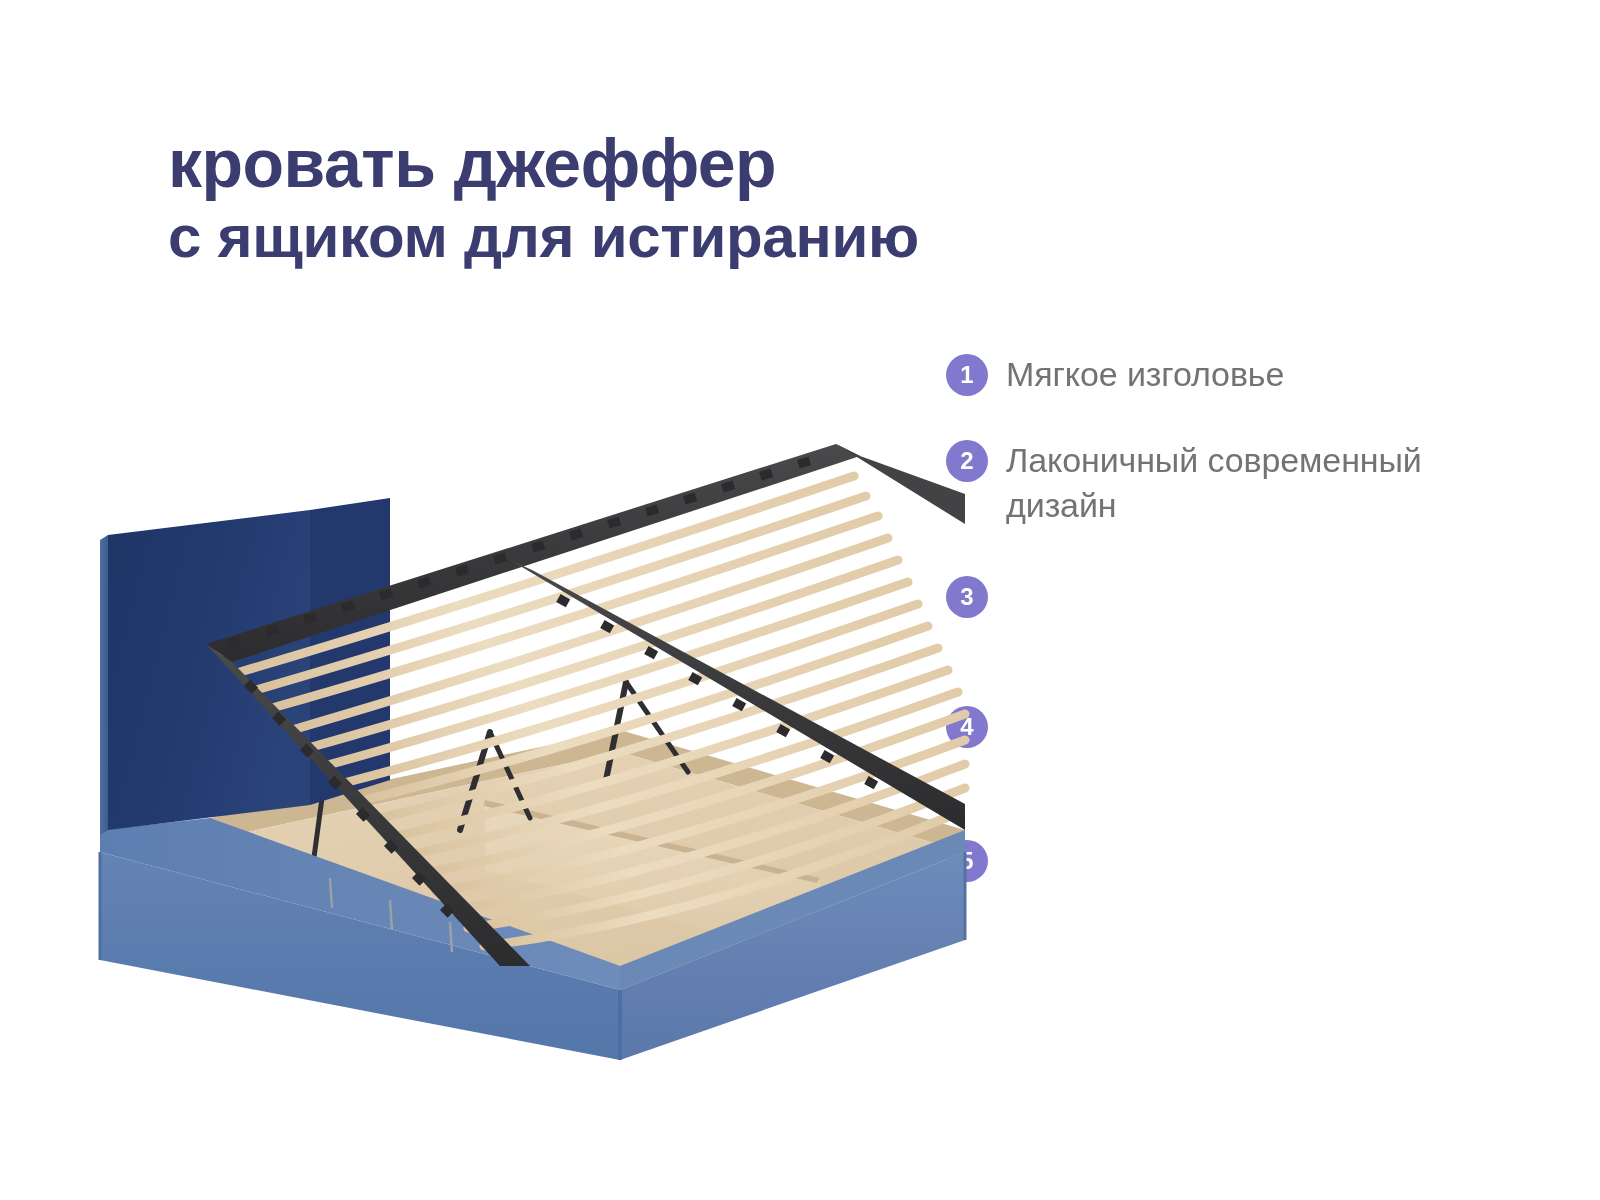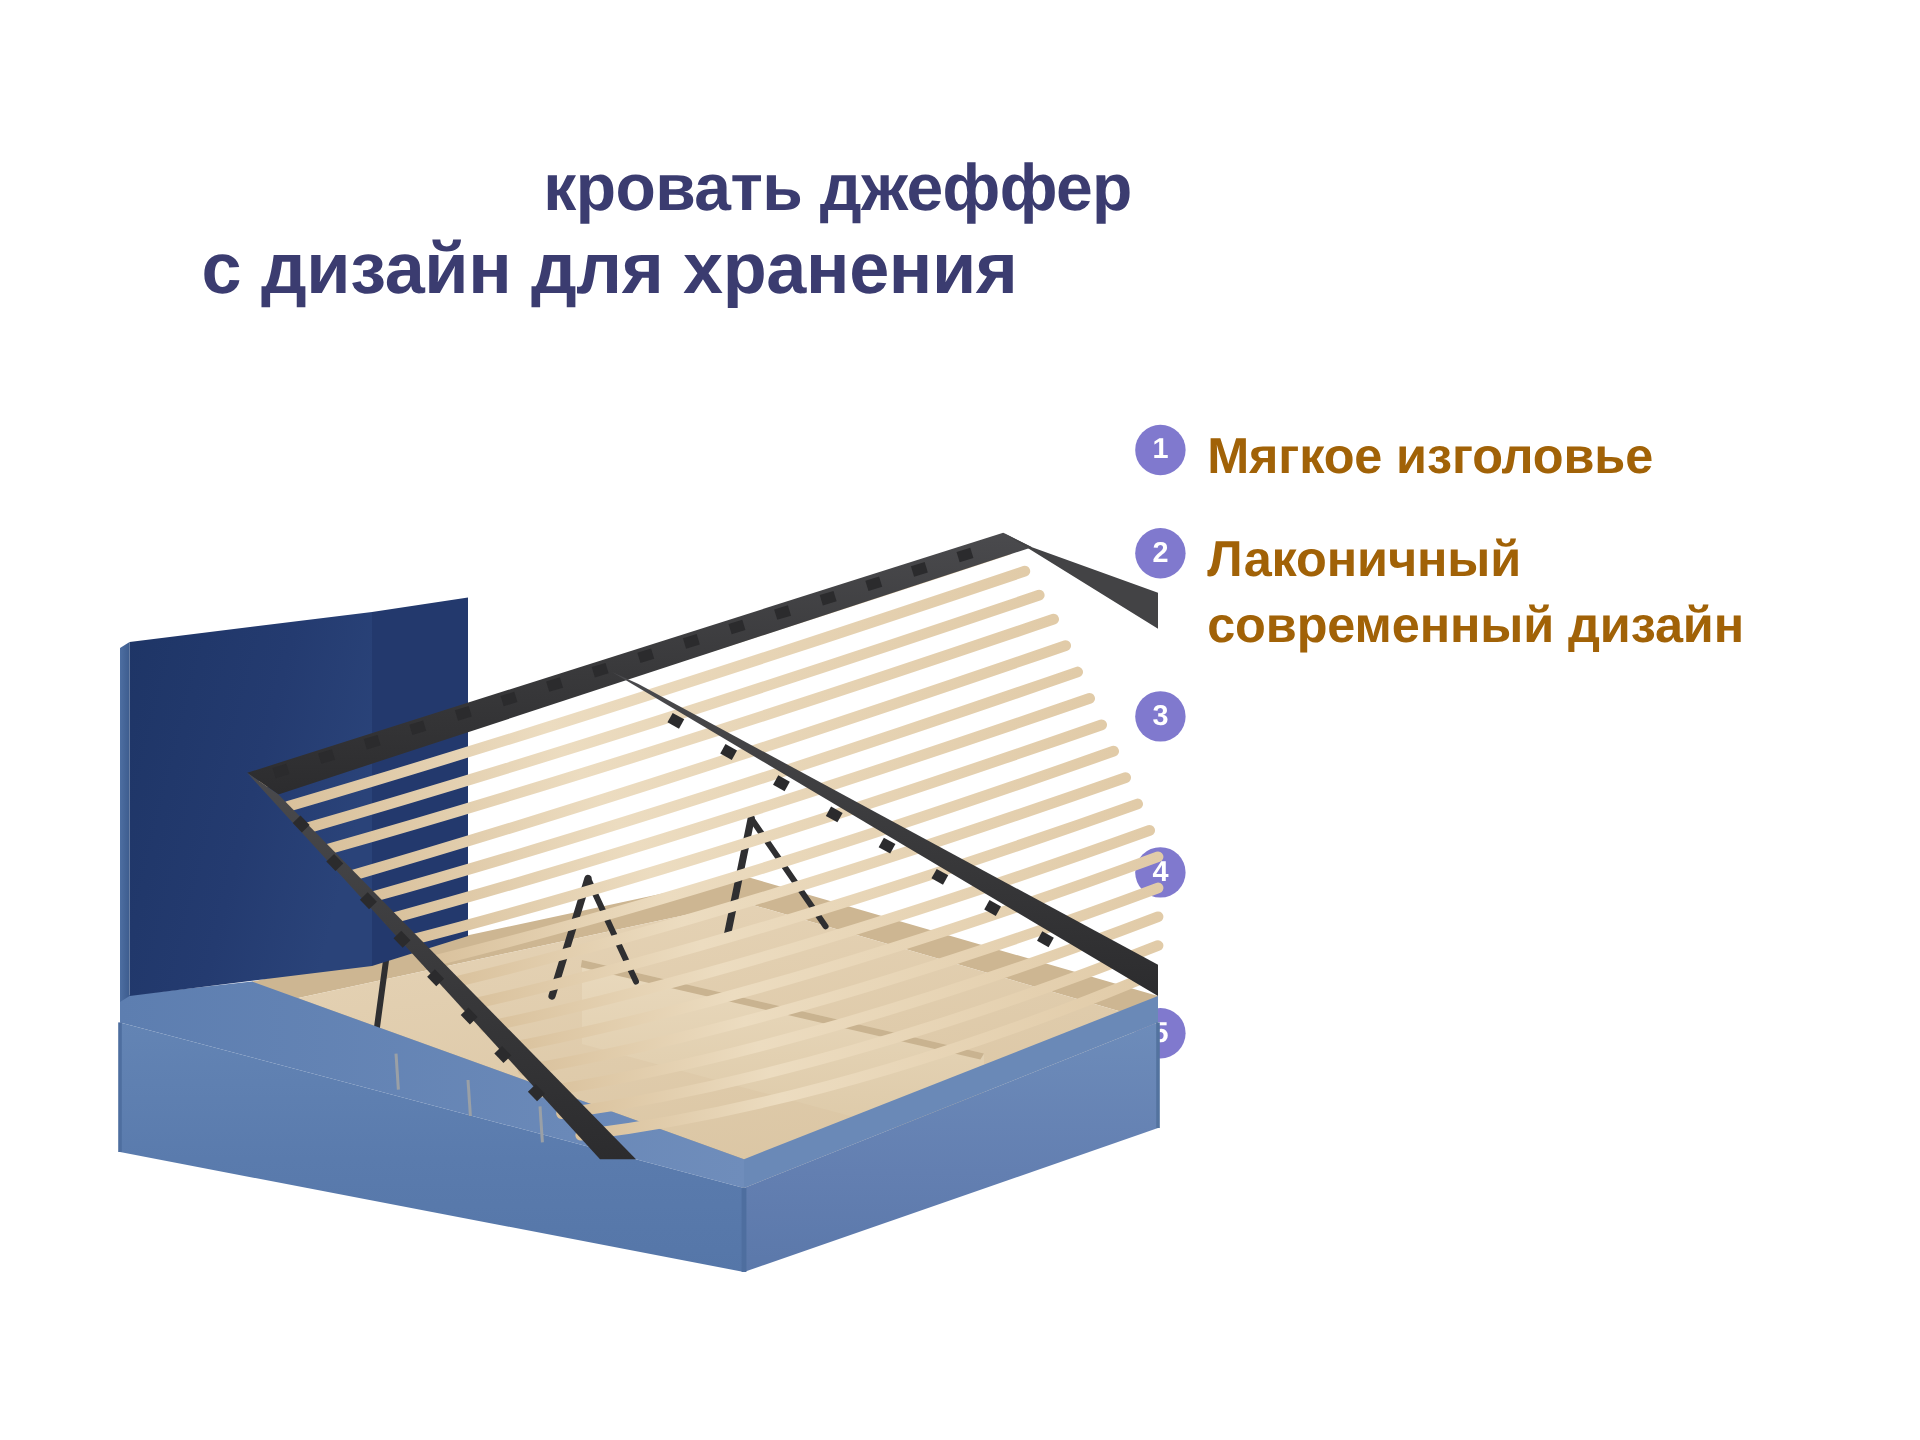--- a/index.html
+++ b/index.html
@@ -20,27 +20,26 @@
   }
 
   
   .title-block {
     position: absolute;
     left: 168px;
     top: 130px;
     width: 1060px;
   }
   .title-main {
-    font-size: 55px;
+    font-size: 68px;
     font-weight: 700;
     line-height: 0.98;
     letter-spacing: -0.5px;
     color: #3b3c70;
     white-space: nowrap;
-    text-align: center;
   }
   .title-sub {
     font-size: 60px;
     font-weight: 700;
     line-height: 1.05;
     letter-spacing: -0.3px;
     color: #3b3c70;
     margin-top: 8px;
     white-space: nowrap;
   }
@@ -67,24 +66,24 @@
     color: #ffffff;
     font-size: 24px;
     font-weight: 600;
     display: flex;
     align-items: center;
     justify-content: center;
     line-height: 1;
     margin-top: 2px;
   }
   .feature-text {
-    font-size: 42px;
-    font-weight: 700;
+    font-size: 34px;
+    font-weight: 400;
     line-height: 1.32;
-    color: #a16207;
+    color: #737373;
     letter-spacing: -0.1px;
     max-width: 470px;
   }
 
   
   #bed {
     position: absolute;
     left: 60px;
     top: 400px;
     width: 920px;
@@ -92,21 +91,21 @@
   }
   #bed svg { display: block; width: 100%; height: 100%; }
 </style>
 </head>
 <body>
 
 <div id="canvas">
 
   <div class="title-block">
     <div class="title-main">кровать джеффер</div>
-    <div class="title-sub">с дизайн для хранения</div>
+    <div class="title-sub">с ящиком для истиранию</div>
   </div>
 
   <div class="features">
 
     <div class="feature" style="top:0px; left:0px;">
       <div class="badge">1</div>
       <div class="feature-text">Мягкое изголовье</div>
     </div>
 
     <div class="feature" style="top:86px; left:0px;">

